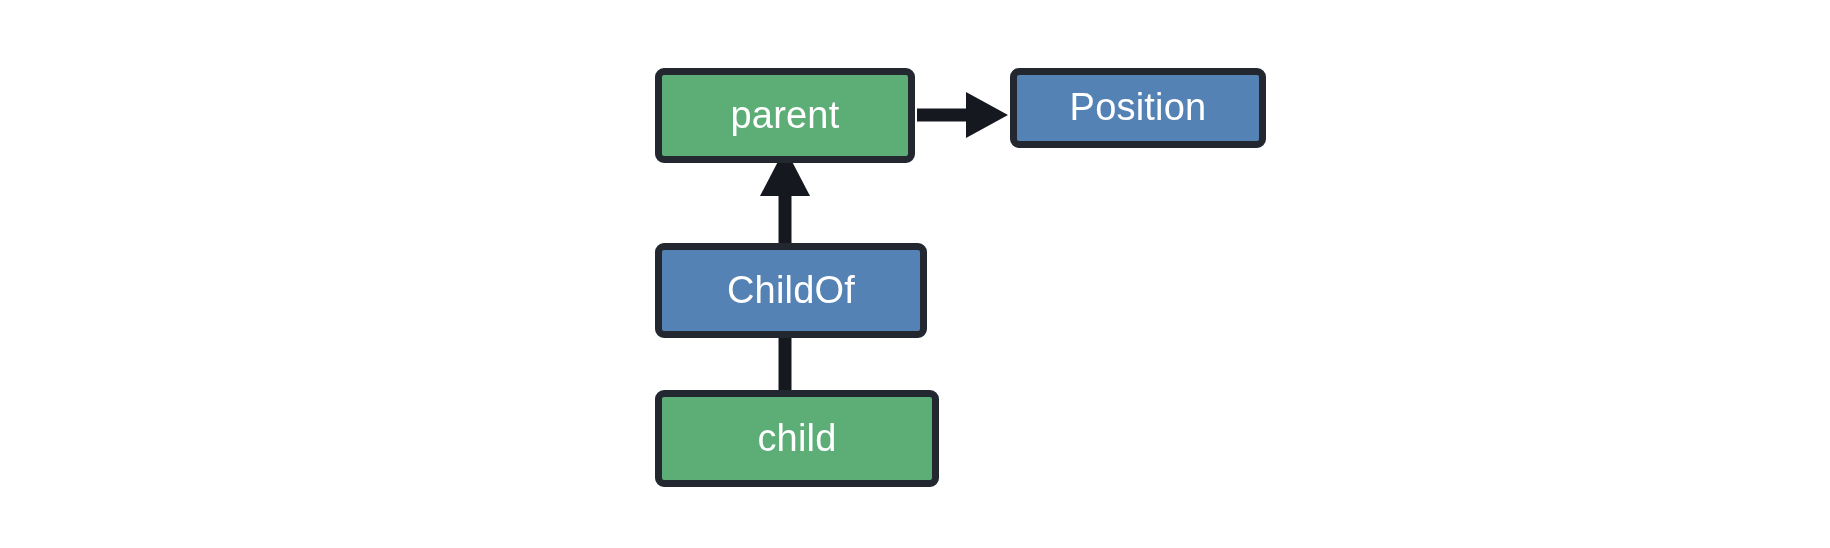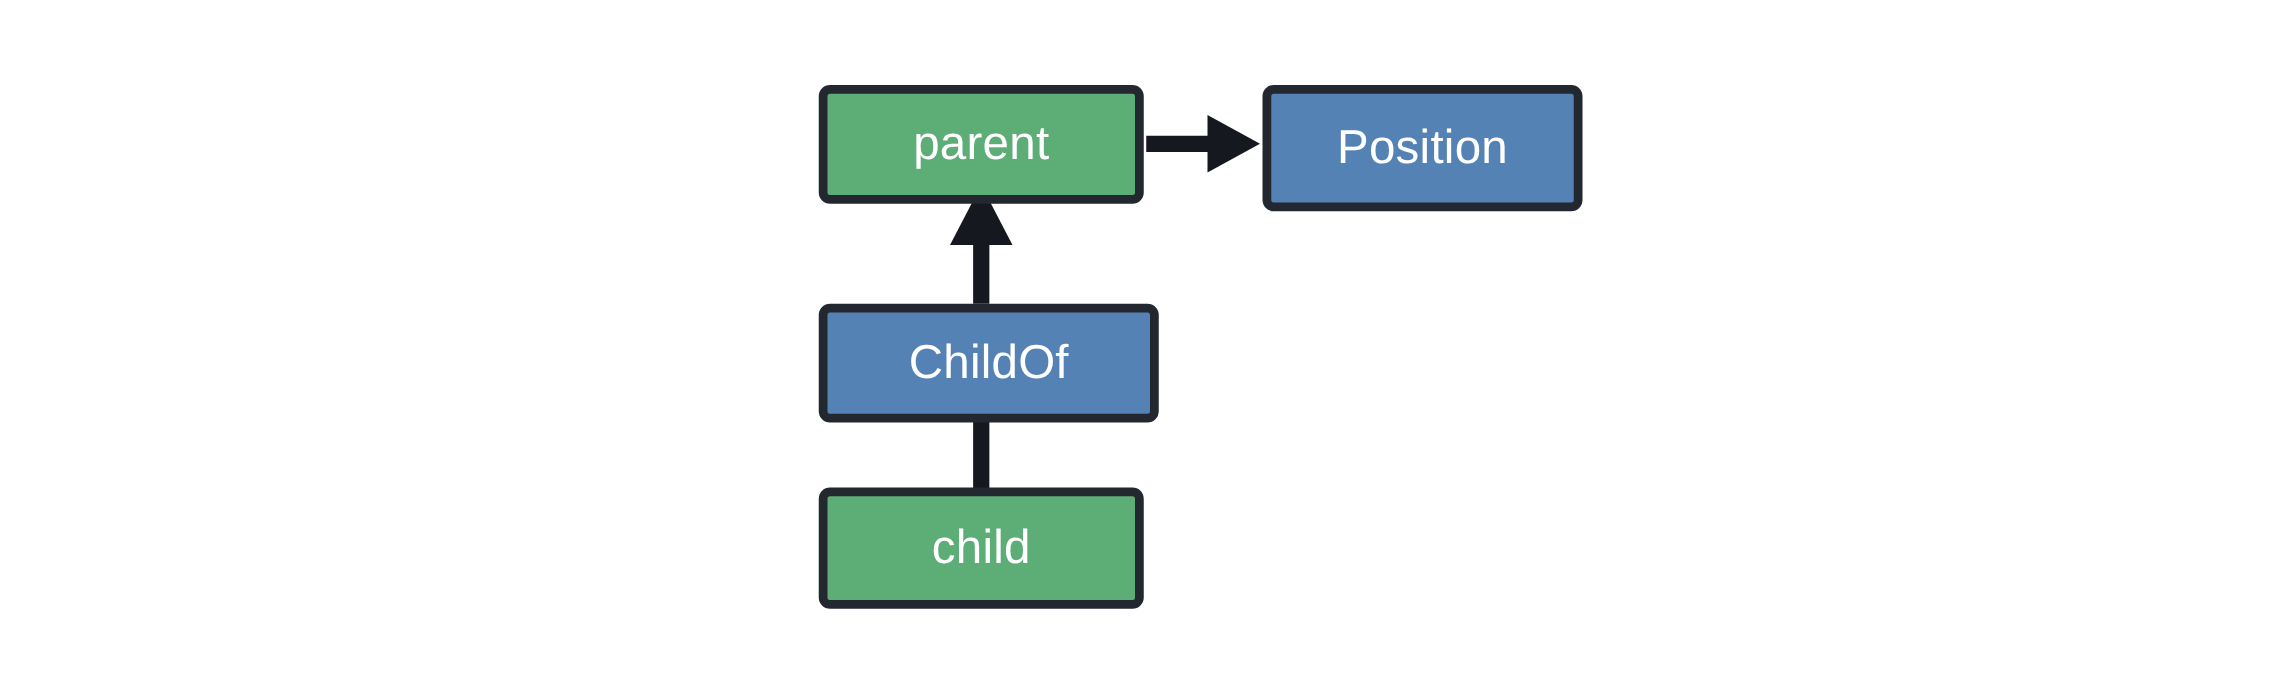--- a/index.html
+++ b/index.html
@@ -45,23 +45,23 @@
   .node-label {
     display: block;
     white-space: nowrap;
     padding-bottom: 2px;
   }
   .node-entity { background: #5dad77; }
   .node-component { background: #5582b4; }
 
   
   #node-parent   { left: 655px; top: 68px;  width: 260px; height: 95px; }
-  #node-position { left: 1010px; top: 68px; width: 256px; height: 101px; }
+  #node-position { left: 1010px; top: 68px; width: 256px; height: 80px; }
   #node-childof  { left: 655px; top: 243px; width: 272px; height: 95px; }
-  #node-child    { left: 655px; top: 390px; width: 260px; height: 97px; }
+  #node-child    { left: 655px; top: 390px; width: 284px; height: 97px; }
 </style>
 </head>
 <body>
 
 <div id="diagram-canvas">
 
   <svg class="edge-layer" viewBox="0 0 1830 548">
 
     <g>
       <line x1="917" y1="115" x2="993" y2="115" stroke="#15181f" stroke-width="13"></line>

